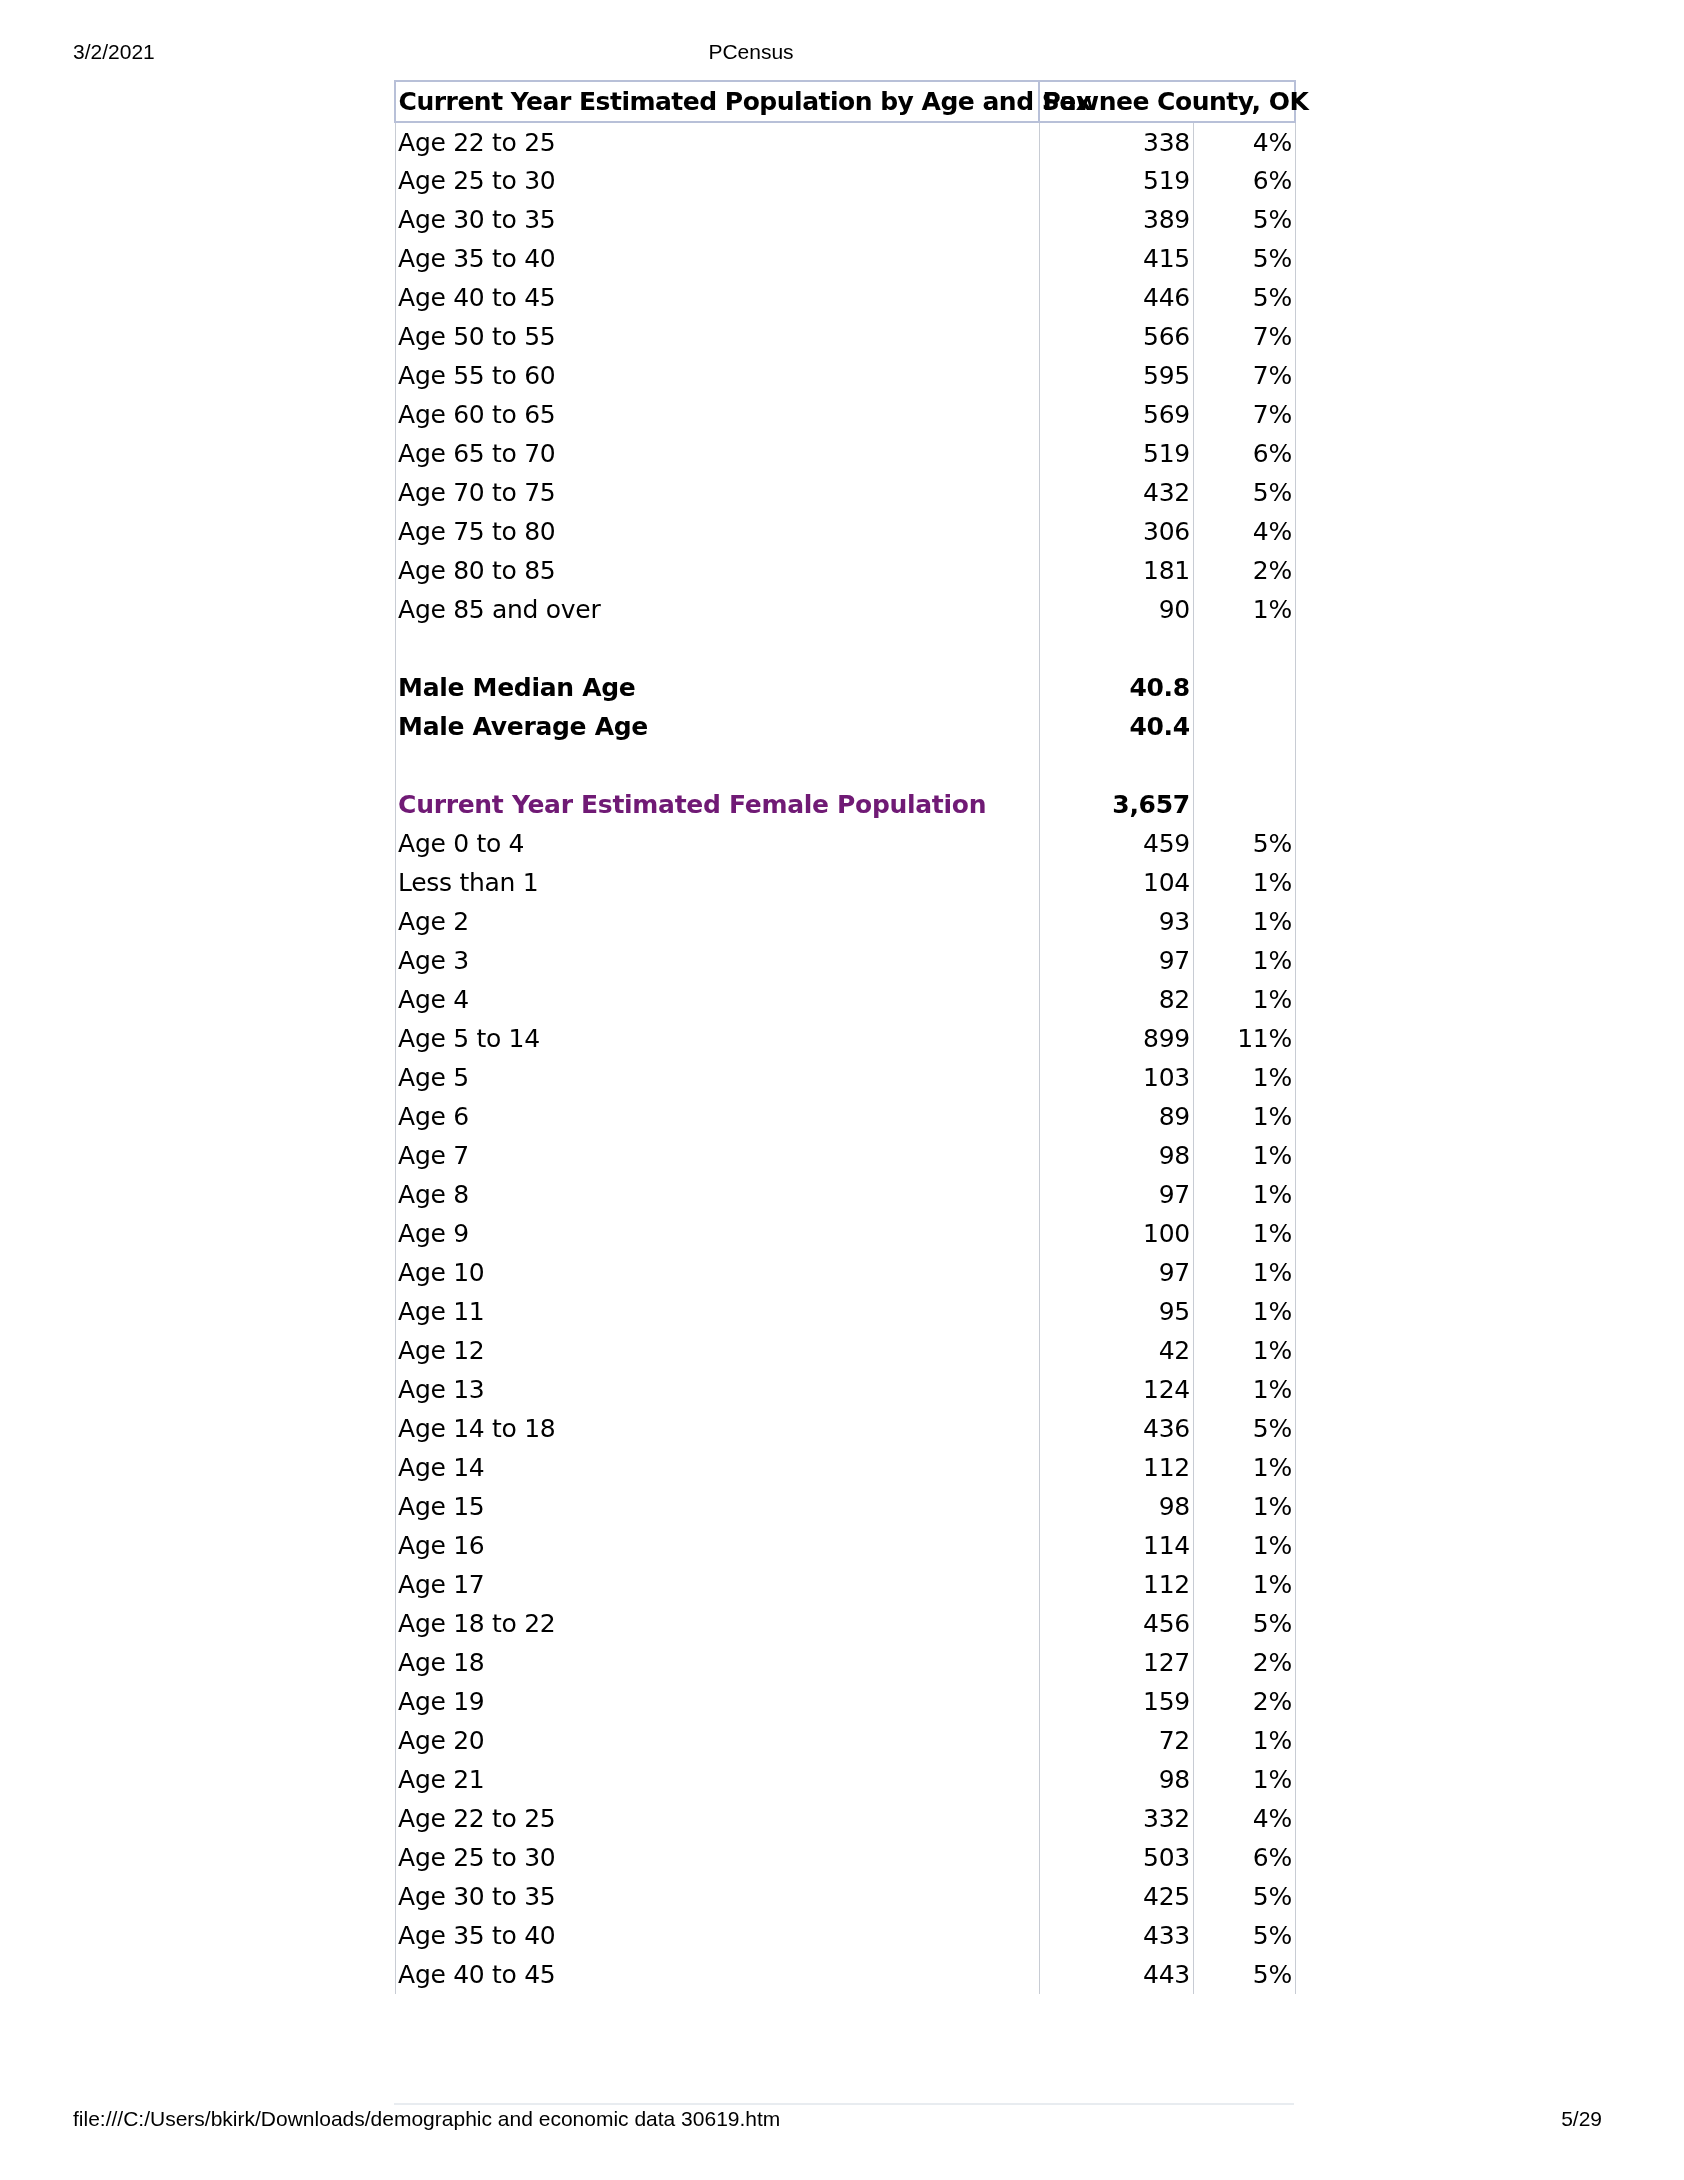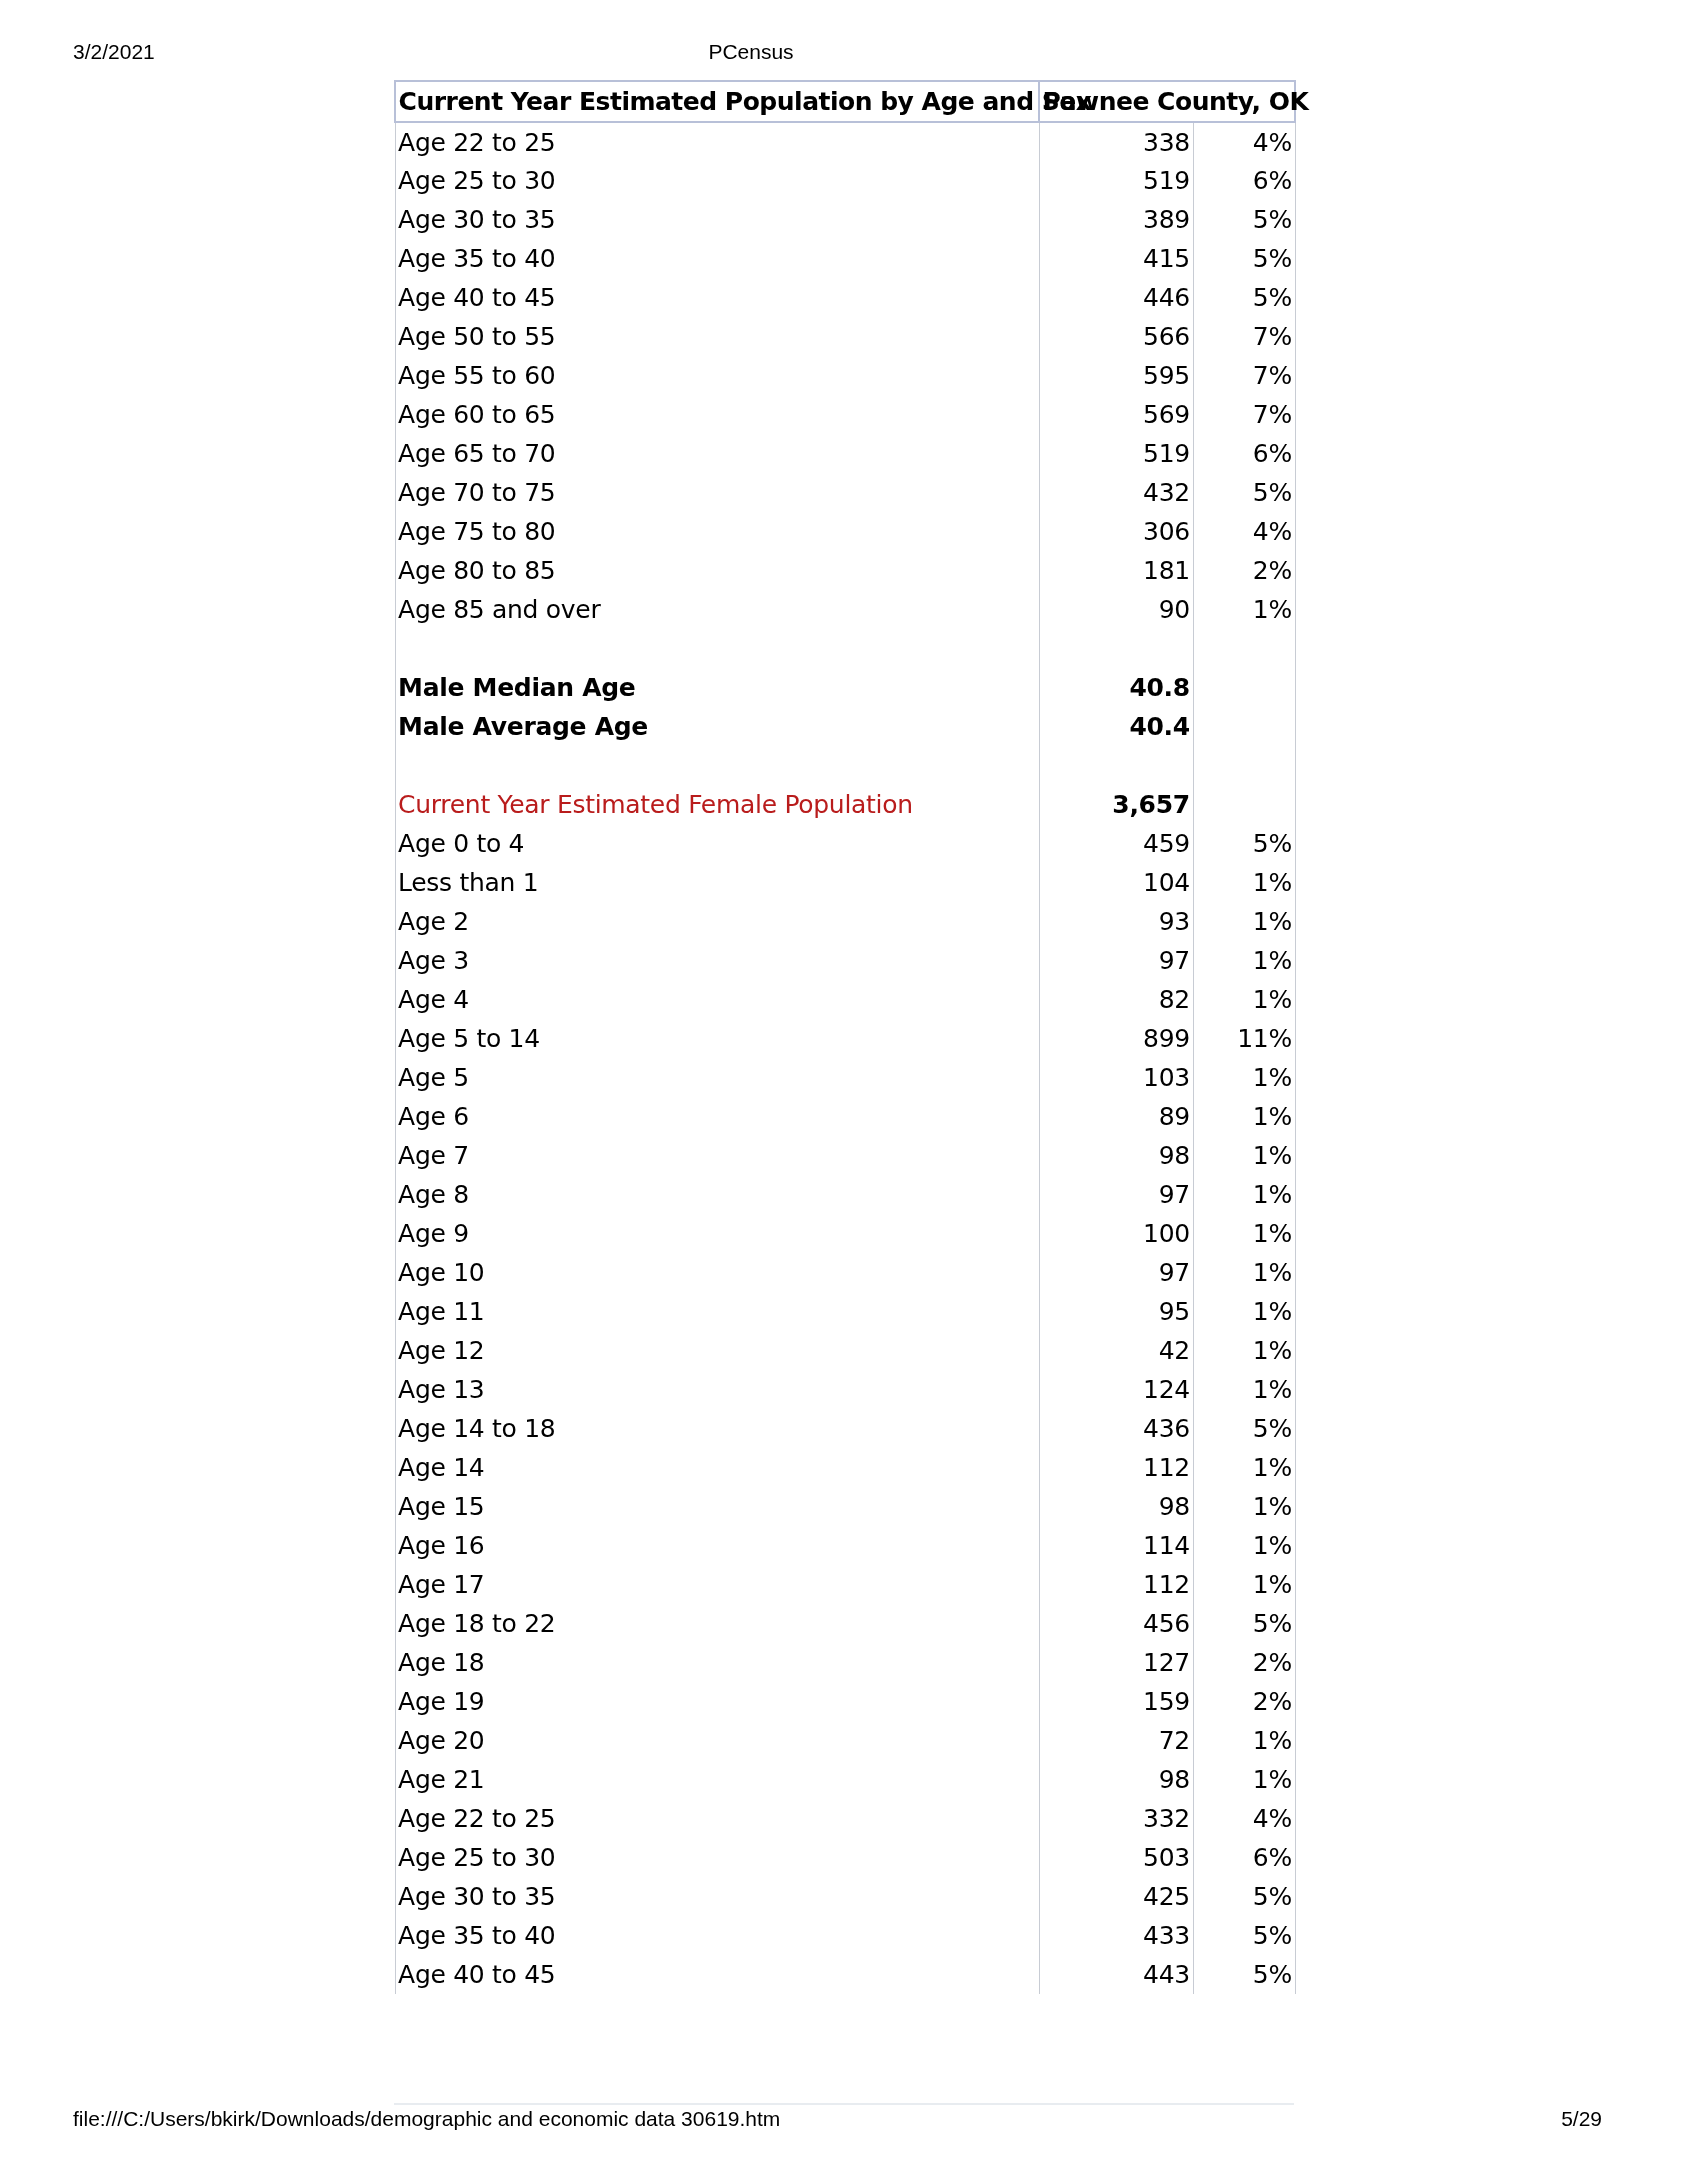--- a/index.html
+++ b/index.html
@@ -26,21 +26,21 @@
     letter-spacing: -0.5px;
   }
   th.county { text-align: center; padding-right: 12px; }
   td {
     height: 39px; padding: 0 2.6px; font-size: 25px; white-space: nowrap;
     border-left: 1.7px solid #c8ccd4; border-right: 1.7px solid #c8ccd4;
     letter-spacing: -0.3px; box-sizing: border-box;
   }
   td.val, td.pct { text-align: right; }
   tr.bold td { font-weight: bold; }
-  tr.section td.label { color: #b91c1c; font-weight: normal; }
+  tr.section td.label { color: #701a75; font-weight: bold; }
   tr.section td.val { font-weight: bold; }
   .rule { position: absolute; left: 394px; width: 900px; top: 2103px; height: 1.7px; background: #e8ecf0; }
 </style>
 </head>
 <body>
 
 <div class="print-hdr" id="hdr-date">3/2/2021</div>
 <div class="print-hdr" id="hdr-title">PCensus</div>
 
 <div class="sheet">

